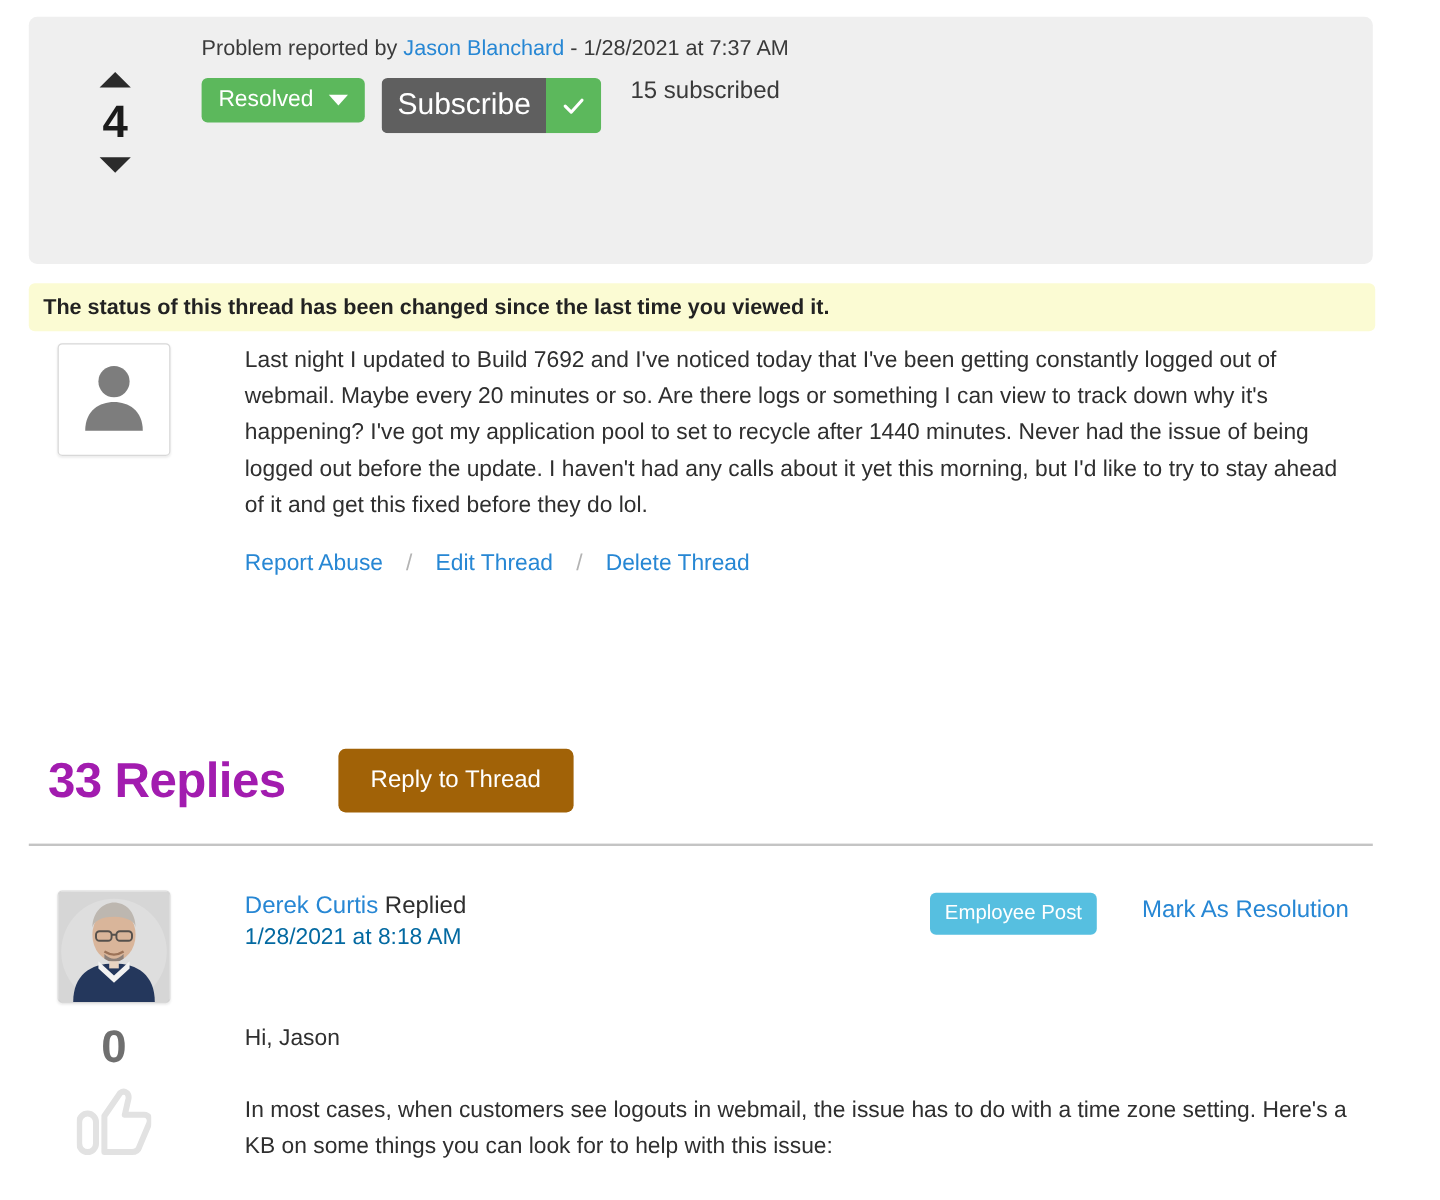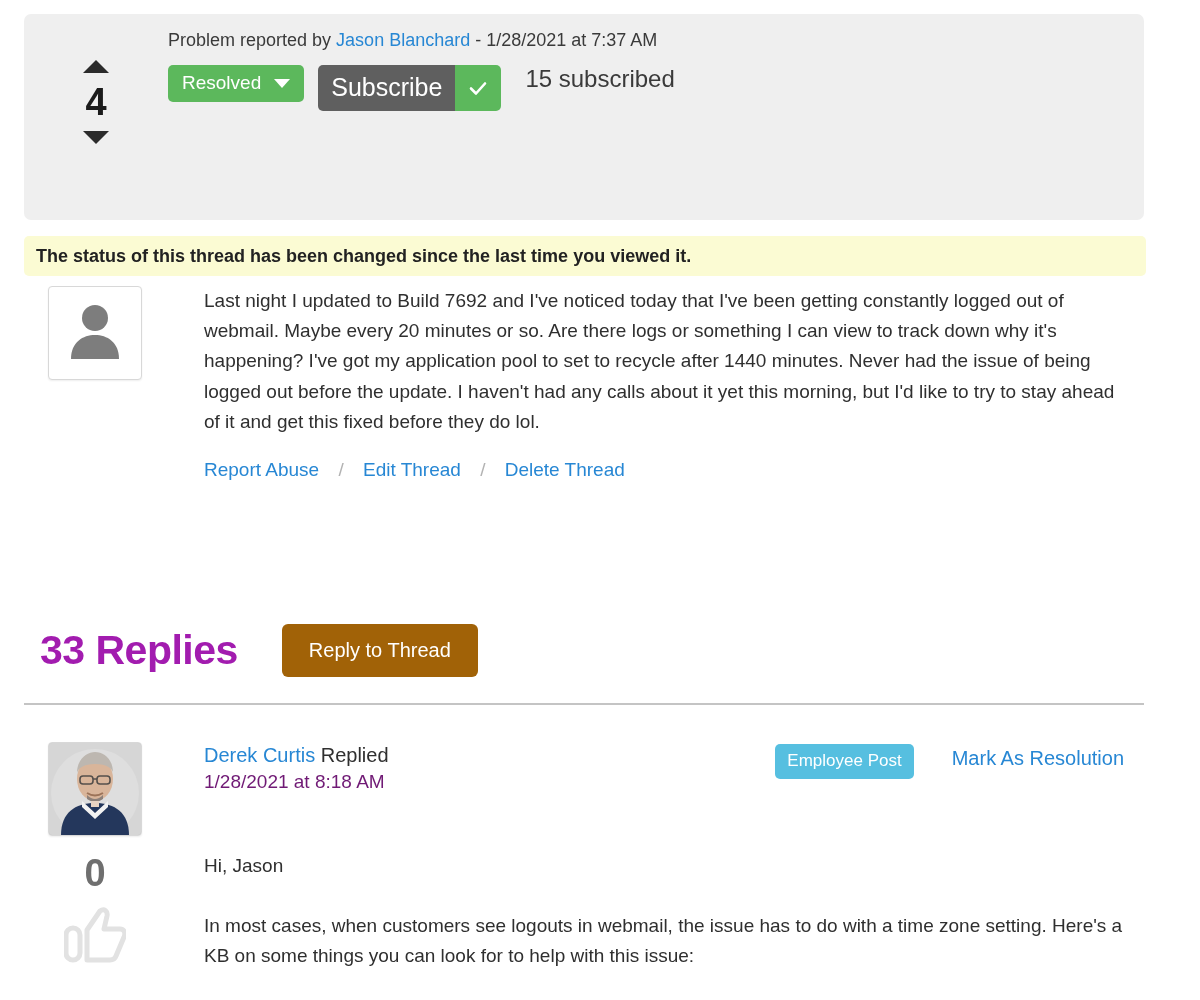--- a/index.html
+++ b/index.html
@@ -117,21 +117,21 @@
   .btn-subscribe .chk {
     background: #5cb85c;
     color: #ffffff;
     display: flex;
     align-items: center;
     justify-content: center;
     width: 46px;
   }
   .subscribed-count {
     margin-left: 24px;
-    font-size: 24px;
+    font-size: 20px;
     color: #3a3a3a;
   }
 
   
   .banner {
     position: absolute;
     left: 24px;
     top: 236px;
     width: 1122px;
     height: 40px;
@@ -258,21 +258,21 @@
     align-items: flex-start;
   }
   .reply-author-block { flex: 1; }
   .reply-author-line {
     font-size: 20px;
     color: #2f2f2f;
     line-height: 1.35;
   }
   .reply-date {
     font-size: 19px;
-    color: #701a75;
+    color: #0369a1;
     line-height: 1.35;
   }
   .badge-employee {
     background: #56bfe0;
     color: #ffffff;
     border-radius: 5px;
     font-size: 17px;
     padding: 7px 12px 8px 12px;
     white-space: nowrap;
     margin-top: 2px;

